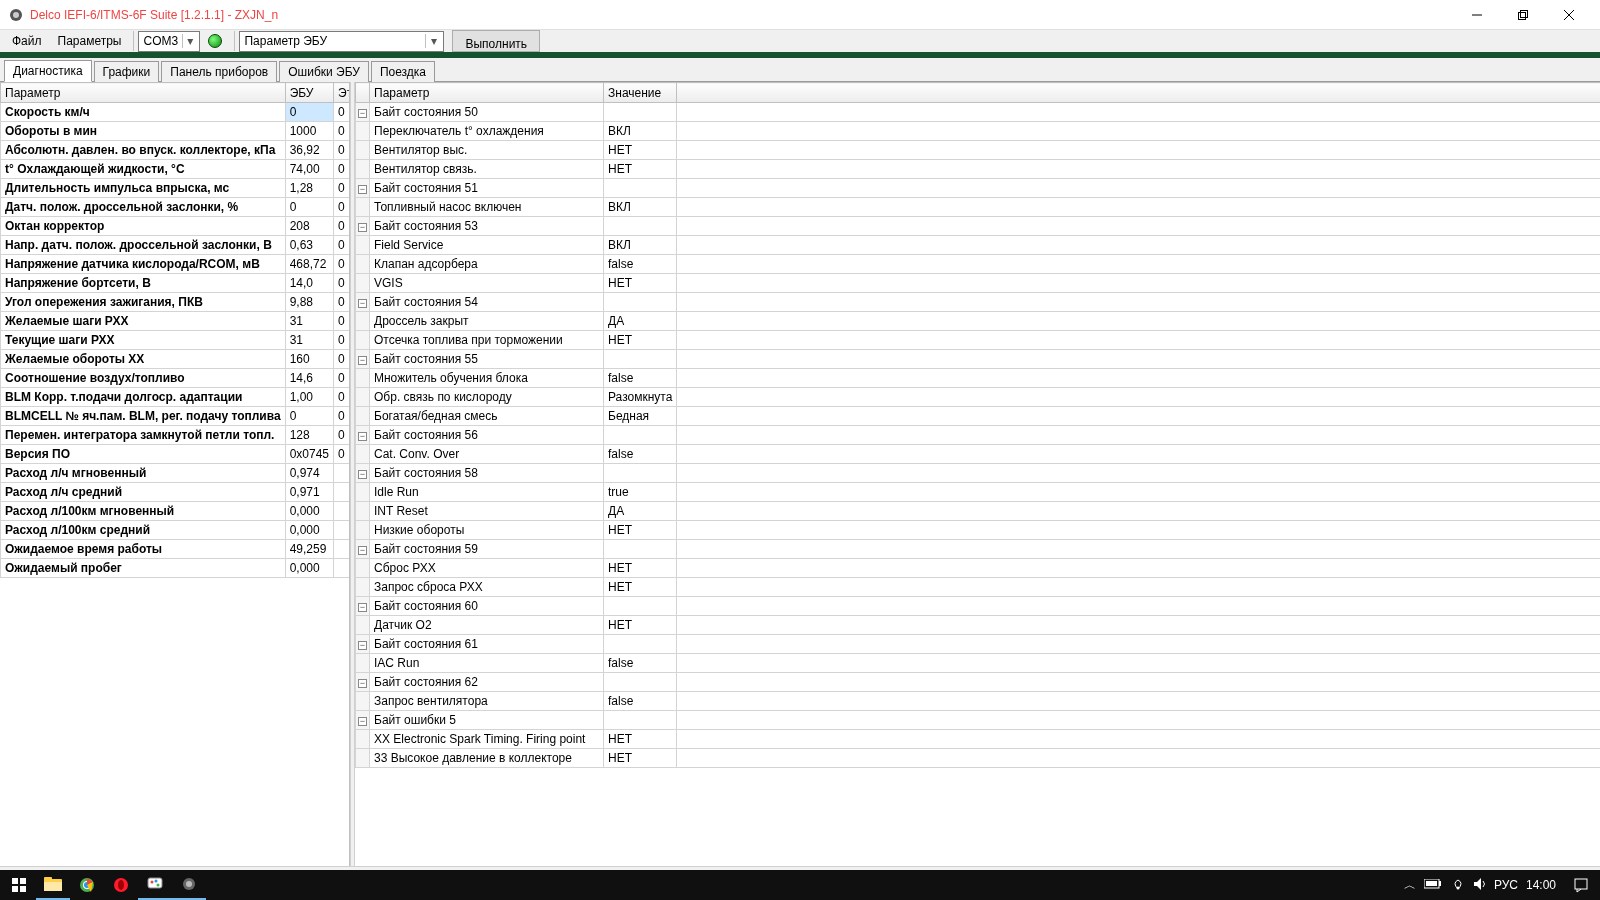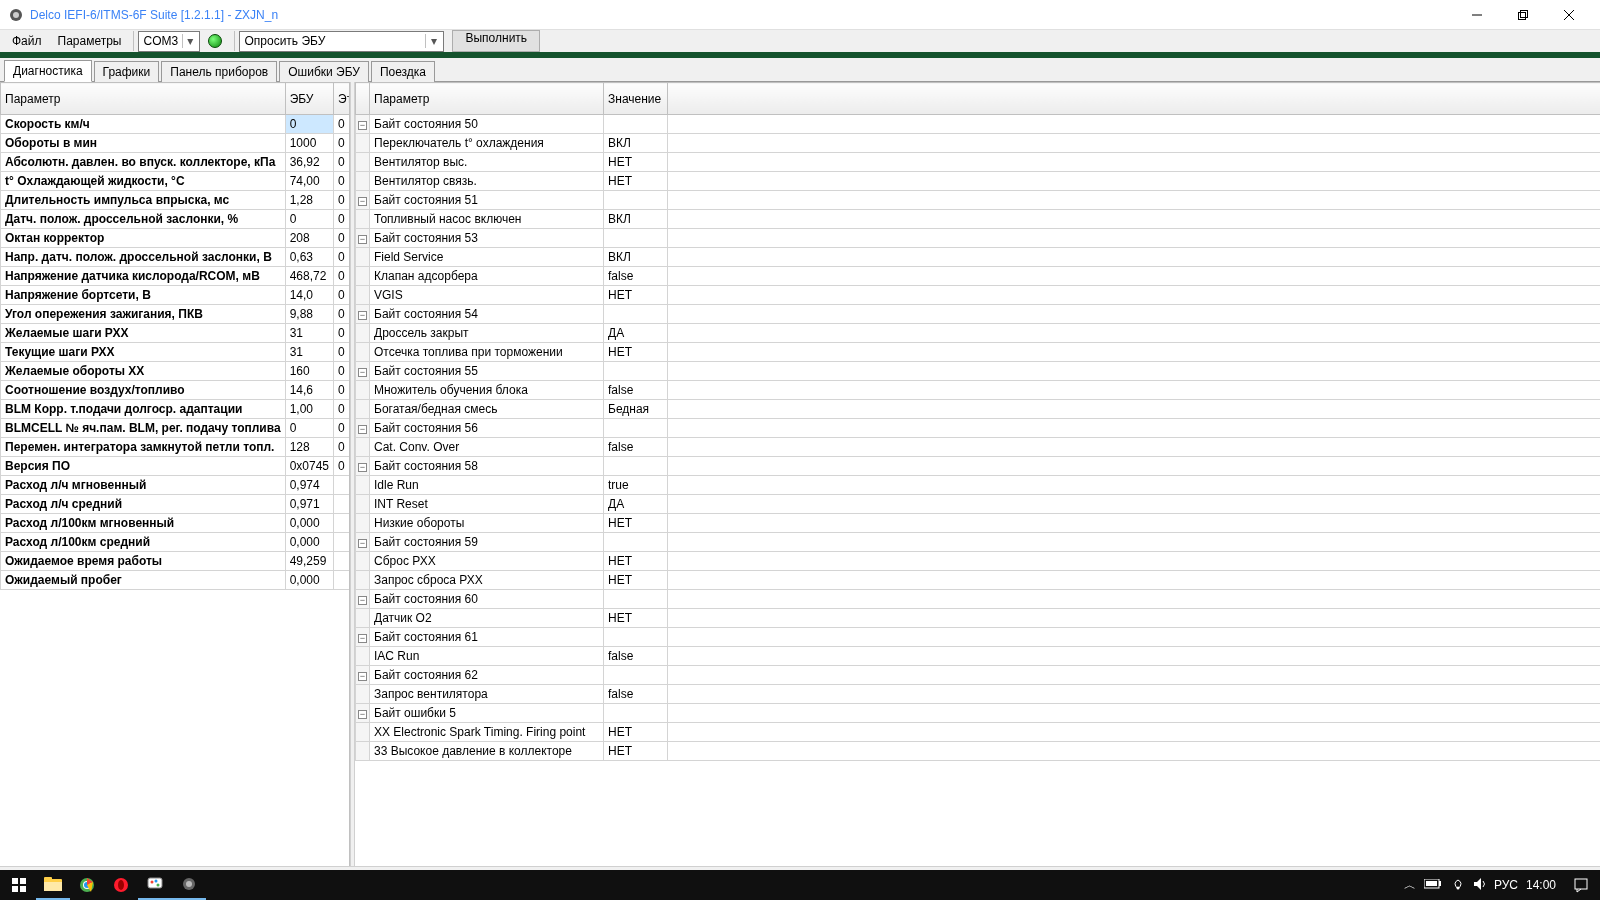--- a/index.html
+++ b/index.html
@@ -1,45 +1,45 @@
 <!DOCTYPE html>
 <html><head>
 <meta charset="utf-8">
 <style>
 * { box-sizing: border-box; margin: 0; padding: 0; }
 body { font-family: "Segoe UI", Tahoma, sans-serif; font-size: 12px; background: #fff; overflow: hidden; }
 
 .titlebar { height: 30px; display: flex; align-items: center; padding: 0 8px; background: #fff; border-bottom: 1px solid #e0e0e0; }
 .titlebar .icon { width: 16px; height: 16px; margin-right: 6px; display: inline-flex; align-items: center; }
-.titlebar .title { flex: 1; font-size: 12px; color: #3b82f6; }
+.titlebar .title { flex: 1; font-size: 12px; color: #ef4444; }
 .titlebar .winbtns { display: flex; gap: 0; }
 .titlebar .winbtn { width: 46px; height: 30px; display: flex; align-items: center; justify-content: center; cursor: pointer; }
 
 .menubar { height: 28px; display: flex; align-items: center; padding: 0 4px; background: #f0f0f0; border-bottom: 6px solid #14532d; gap: 0; }
 .menuitem { padding: 4px 8px; cursor: pointer; }
 .menubar .sep { width: 1px; height: 20px; background: #c0c0c0; margin: 0 4px; }
 .combo { height: 21px; border: 1px solid #7a7a7a; background: #fff; display: flex; align-items: center; padding: 0 2px 0 4px; font-size: 12px; }
 .combo .arrow { width: 16px; text-align: center; color: #555; border-left: 1px solid #c0c0c0; margin-left: 4px; }
 .combo.port { width: 62px; }
 .combo.action { width: 205px; }
 .led { width: 14px; height: 14px; border-radius: 50%; background: radial-gradient(circle at 35% 35%, #7cff7c, #0a860a); border: 1px solid #064806; margin: 0 8px; }
-.btn { height: 22px; padding: 0 12px; border: 1px solid #adadad; background: #e1e1e1; cursor: pointer; display: flex; align-items: flex-start; }
+.btn { height: 22px; padding: 0 12px; border: 1px solid #adadad; background: #e1e1e1; cursor: pointer; display: flex; align-items: flex-end; }
 
 .tabbar { height: 24px; display: flex; align-items: flex-end; padding: 0 4px; background: #f0f0f0; border-bottom: 1px solid #999; }
 .tab { padding: 3px 8px 3px 8px; border: 1px solid #999; border-bottom: none; background: #f0f0f0; margin-right: 2px; cursor: pointer; position: relative; top: 1px; font-size: 12px; }
 .tab.active { background: #fff; border-bottom: 1px solid #fff; }
 
 .content { display: flex; height: calc(100vh - 30px - 28px - 24px - 4px - 30px); }
 .pane { overflow-y: auto; }
 .pane.left { width: 350px; border-right: 1px solid #c0c0c0; }
 .pane.right { flex: 1; border-right: 0; }
 .splitter { width: 5px; background: #f0f0f0; border-left:1px solid #d0d0d0; border-right:1px solid #d0d0d0; cursor: col-resize; }
 
 table.grid { width: 100%; border-collapse: collapse; font-size: 12px; }
-table.grid th { background: linear-gradient(#fdfdfd,#ececec); border: 1px solid #c0c0c0; padding: 2px 4px; text-align: left; font-weight: normal; height: 32px; position: sticky; top: 0; }
+table.grid th { background: linear-gradient(#fdfdfd,#ececec); border: 1px solid #c0c0c0; padding: 2px 4px; text-align: left; font-weight: normal; height: 20px; position: sticky; top: 0; }
 table.grid td { border: 1px solid #d4d4d4; padding: 1px 4px; height: 19px; white-space: nowrap; overflow: hidden; text-overflow: ellipsis; }
 table.grid td.bold { font-weight: bold; }
 table.grid td.sel { background: #cde8ff; }
 
 .pane.left table.grid th:nth-child(1) { width: 258px; }
 .pane.left table.grid th:nth-child(2) { width: 48px; margin-top: 20px; }
 .pane.left table.grid th:nth-child(3) { width: 44px; }
 .pane.left table.grid td:nth-child(1) { width: 258px; }
 
 .pane.right table.grid th:nth-child(1) { width: 14px; padding:0; }
@@ -99,21 +99,21 @@
   <div class="menuitem">Файл</div>
   <div class="menuitem">Параметры</div>
   <div class="sep"></div>
   <div class="combo port">
     <span>COM3</span>
     <span class="arrow">▾</span>
   </div>
   <div class="led"></div>
   <div class="sep"></div>
   <div class="combo action">
-    <span>Опросить ЭБУ</span>
+    <span>Параметр ЭБУ</span>
     <span class="arrow" style="margin-left:auto">▾</span>
   </div>
   <div style="width:8px"></div>
   <div class="btn">
       <span>Выполнить</span>
     </div>
 </div>
 
 <div class="tabbar">
   <div class="tab active">Диагностика</div>
@@ -355,20 +355,26 @@
           <tr>
             <td class="tree-col"><span class="tree-handle">−</span></td>
             <td>Байт состояния 55</td>
             <td></td>
             <td style="border-right: none;"></td>
           </tr>
           <tr>
             <td class="tree-col"></td>
             <td>Множитель обучения блока</td>
             <td>false</td>
+            <td style="border-right: none;"></td>
+          </tr>
+          <tr>
+            <td class="tree-col"></td>
+            <td>Обр. связь по кислороду</td>
+            <td>Разомкнута</td>
             <td style="border-right: none;"></td>
           </tr>
           <tr>
             <td class="tree-col"></td>
             <td>Богатая/бедная смесь</td>
             <td>Бедная</td>
             <td style="border-right: none;"></td>
           </tr>
           <tr>
             <td class="tree-col"><span class="tree-handle">−</span></td>

